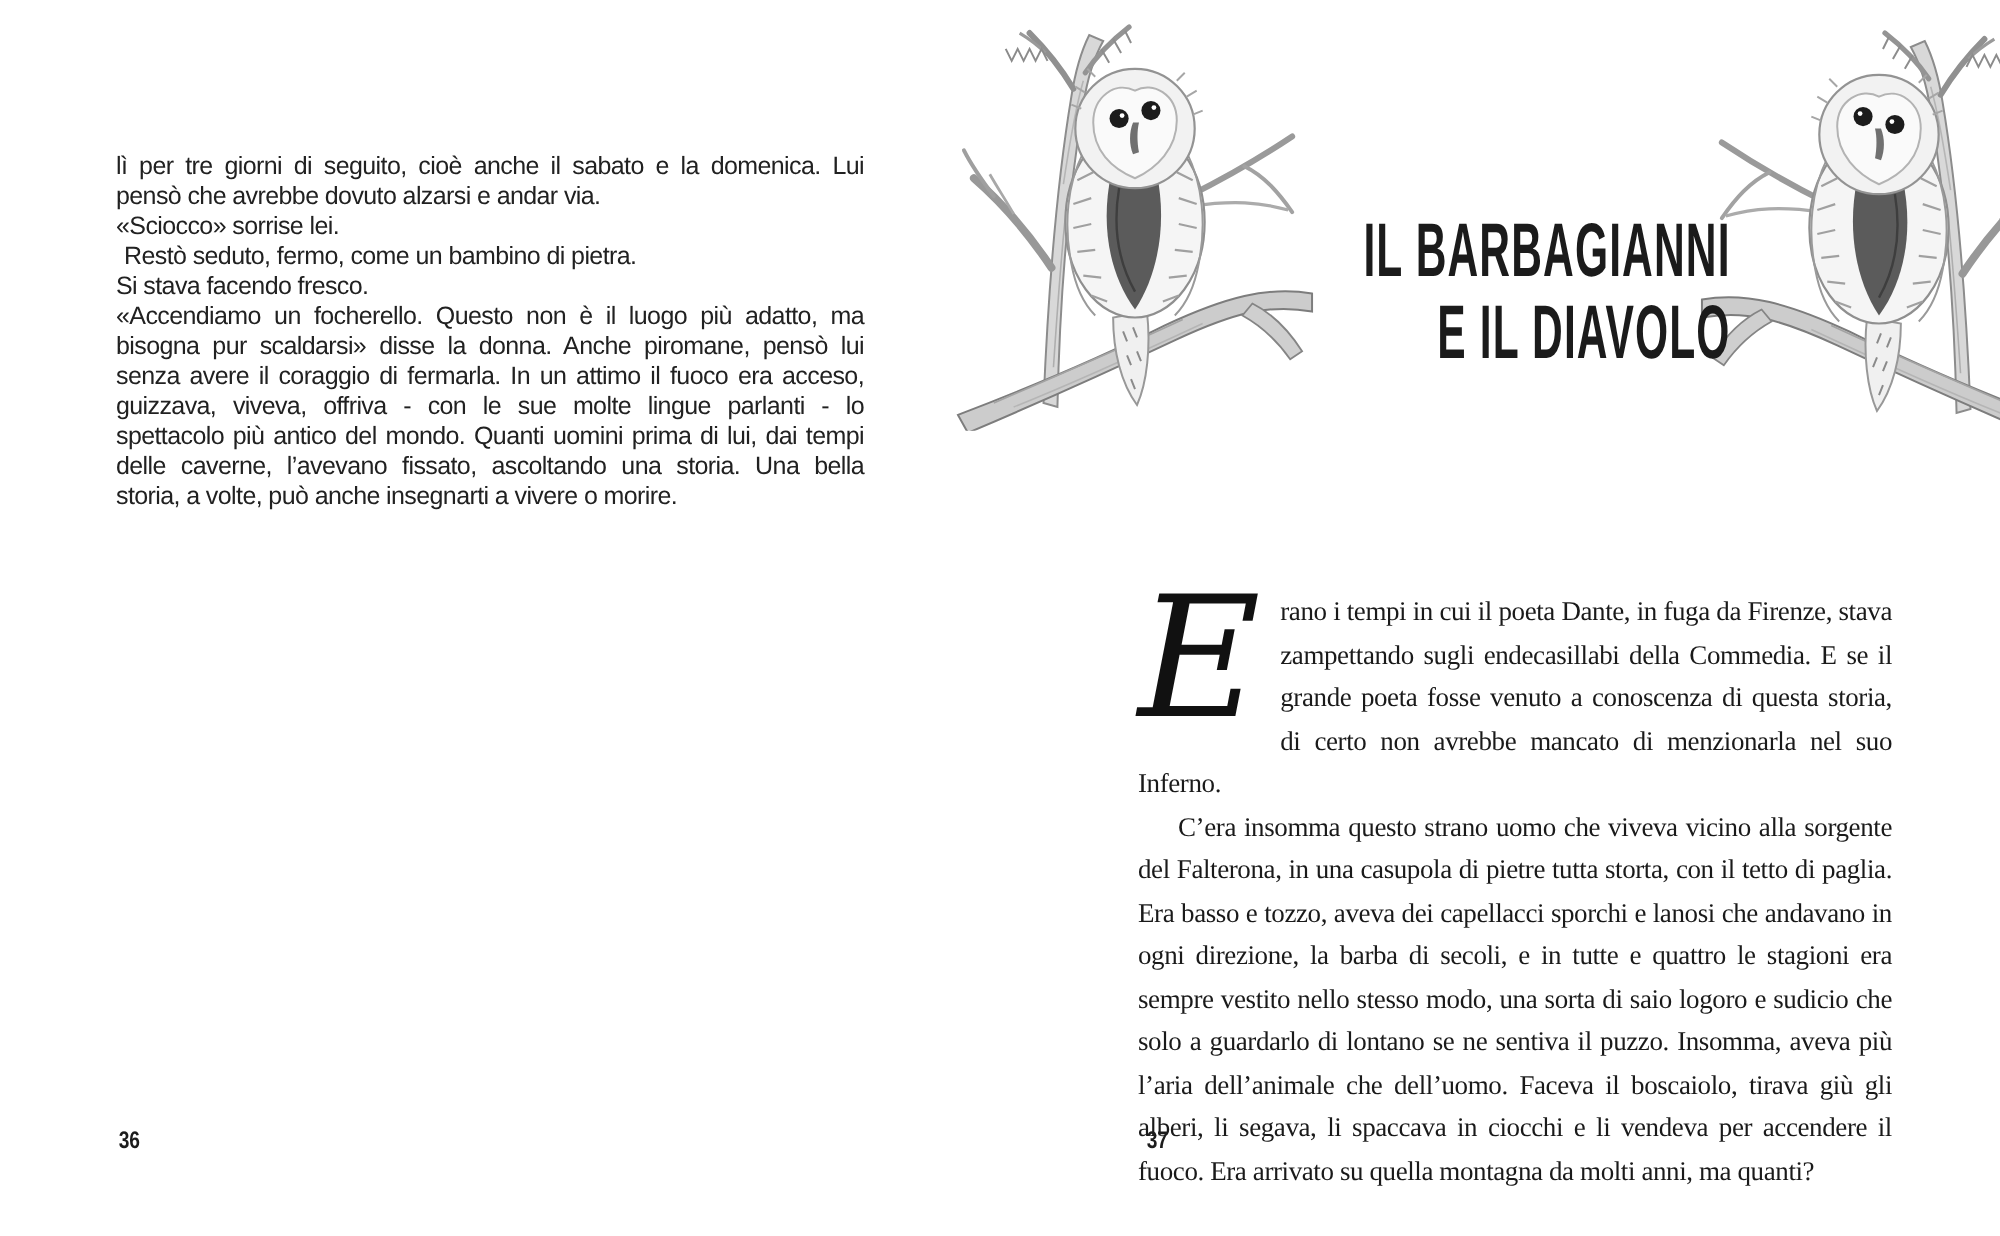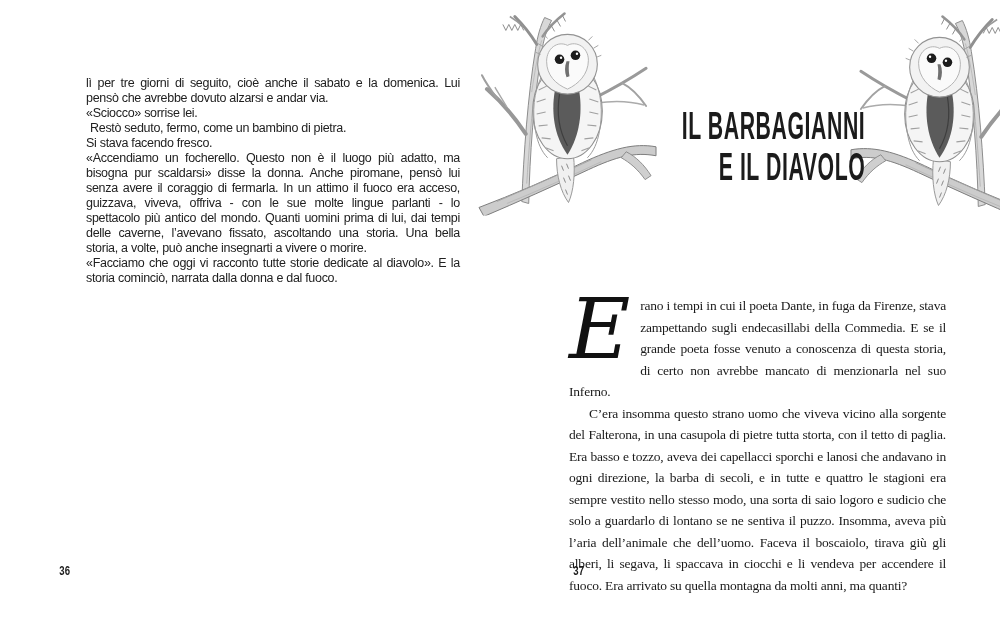--- a/index.html
+++ b/index.html
@@ -15,21 +15,20 @@
   .left-text {
     position: absolute;
     left: 58px; top: 76px;
     width: 374px;
     font-family: "Liberation Sans", sans-serif;
     font-size: 12.5px;
     line-height: 15px;
     letter-spacing: -0.3px;
     color: #212121;
     text-align: justify;
-    margin-left: 28px;
   }
   .left-text p { margin: 0; }
   .left-text p.slight-indent { padding-left: 4px; }
   
   .folio {
     position: absolute;
     top: 561px;
     text-align: left;
     color: #1c1c1c;
   }
@@ -141,21 +140,20 @@
 
 <div class="spread">
 
   <section>
     <div class="left-text">
       <p>lì per tre giorni di seguito, cioè anche il sabato e la domenica. Lui pensò che avrebbe dovuto alzarsi e andar via.</p>
       <p>«Sciocco» sorrise lei.</p>
       <p class="slight-indent">Restò seduto, fermo, come un bambino di pietra.</p>
       <p>Si stava facendo fresco.</p>
       <p>«Accendiamo un focherello. Questo non è il luogo più adatto, ma bisogna pur scaldarsi» disse la donna. Anche piromane, pensò lui senza avere il coraggio di fermarla. In un attimo il fuoco era acceso, guizzava, viveva, offriva - con le sue molte lingue parlanti - lo spettacolo più antico del mondo. Quanti uomini prima di lui, dai tempi delle caverne, l’avevano fissato, ascoltando una storia. Una bella storia, a volte, può anche insegnarti a vivere o morire.</p>
-      <p>«Facciamo che oggi vi racconto tutte storie dedicate al diavolo». E la storia cominciò, narrata dalla donna e dal fuoco.</p>
     </div>
     <div class="folio folio-left">
       <span>36</span>
     </div>
   </section>
 
   <section>
 
     <div class="illus illus-left">
       <svg viewBox="0 0 185 212">

